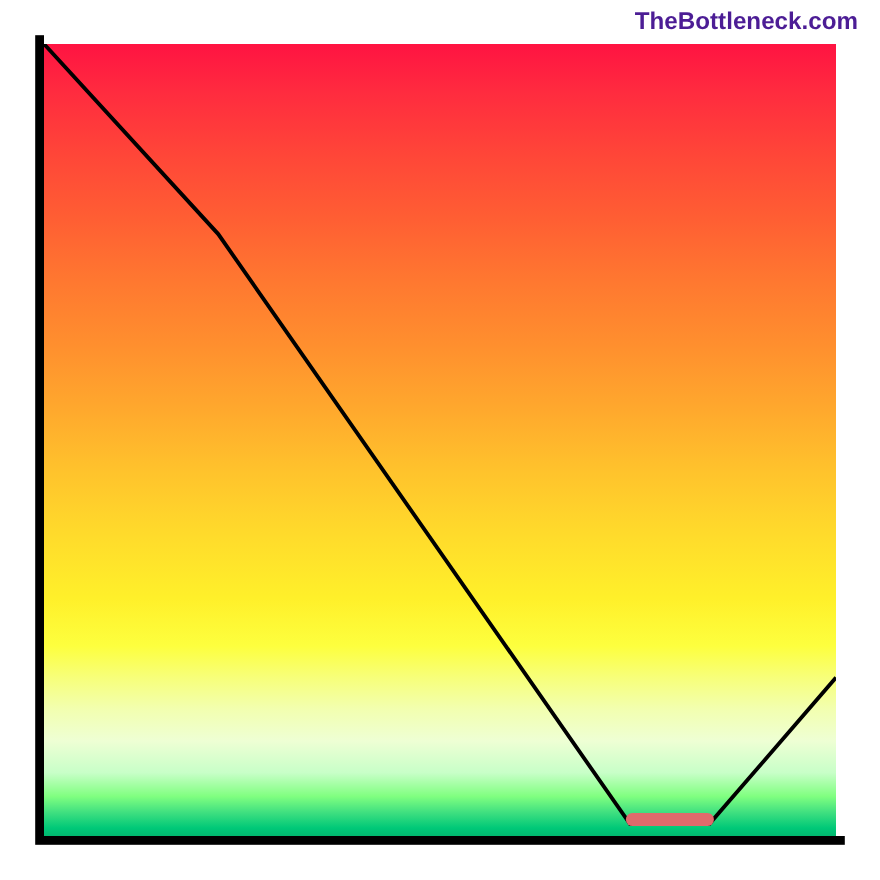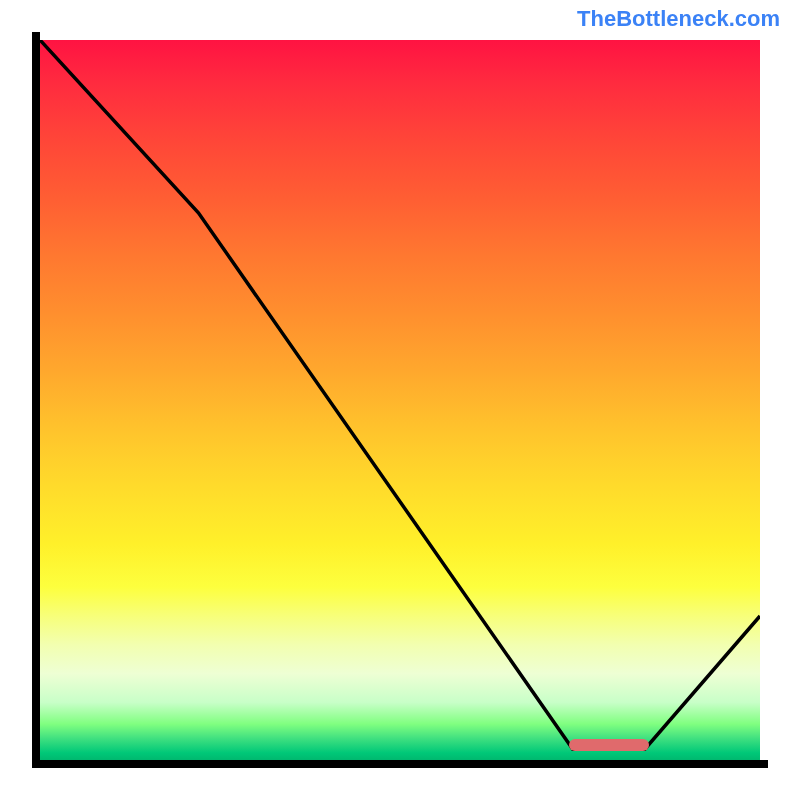--- a/index.html
+++ b/index.html
@@ -74,21 +74,21 @@
     height: 12px;
     border-radius: 6px;
     background: #e06a6c;
   }
   .attribution {
     position: absolute;
     top: 6px;
     right: 20px;
     font-size: 22px;
     font-weight: 600;
-    color: #3b82f6;
+    color: #4c1d95;
   }
 </style>
 </head>
 <body>
 
 <div class="chart-container">
 
   <div class="gradient-bg"></div>
 
   <svg class="curve-svg" viewBox="0 0 720 720" preserveAspectRatio="none">

